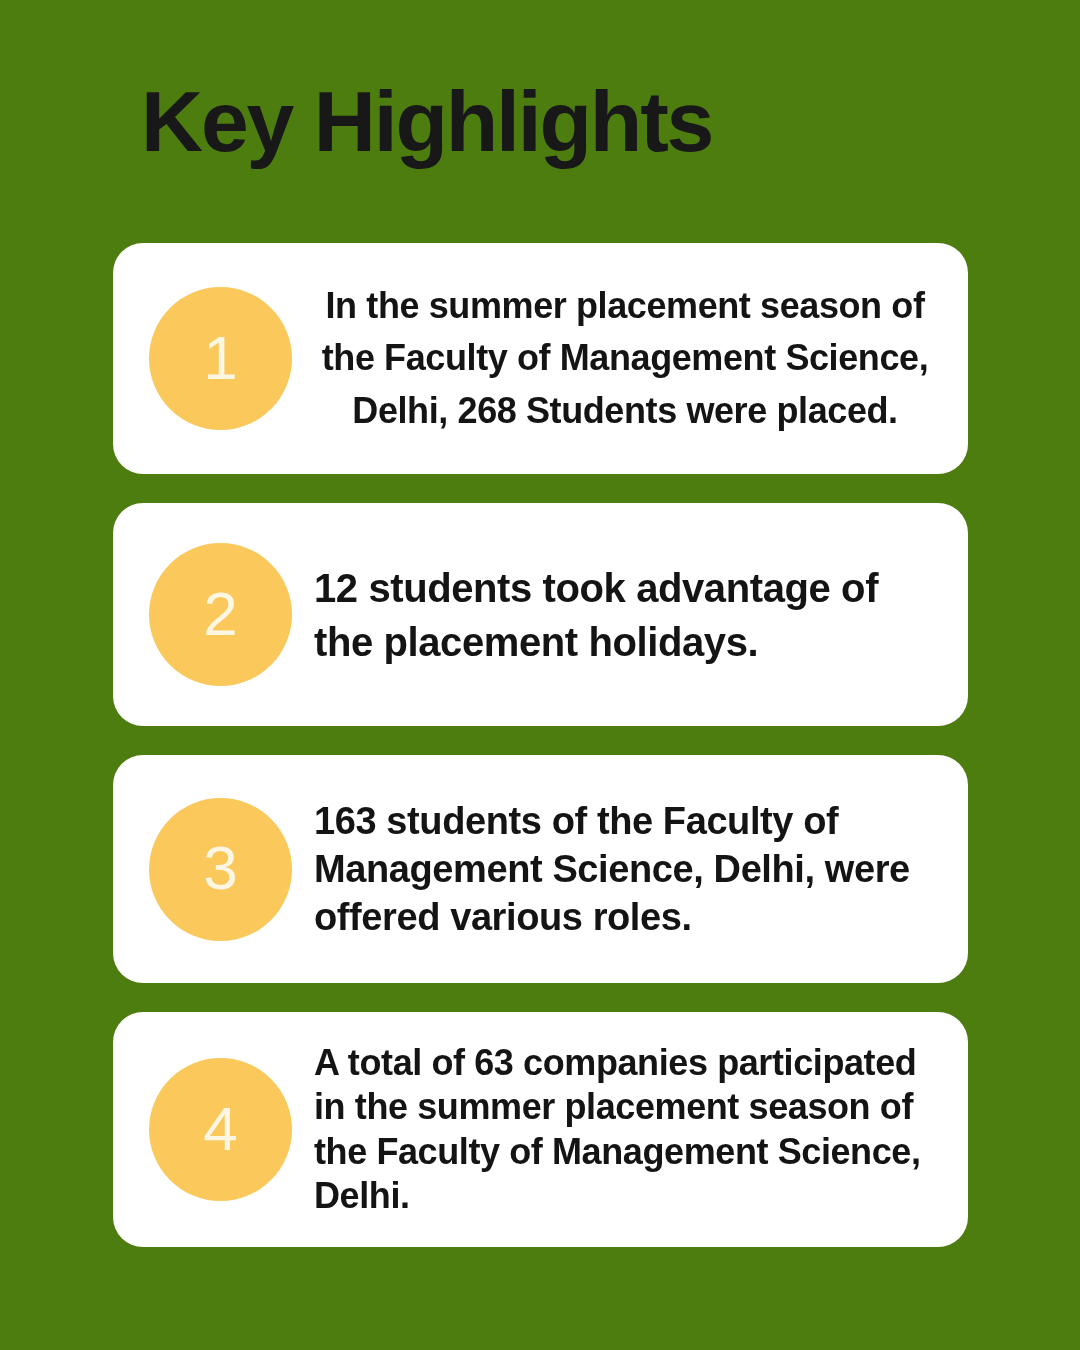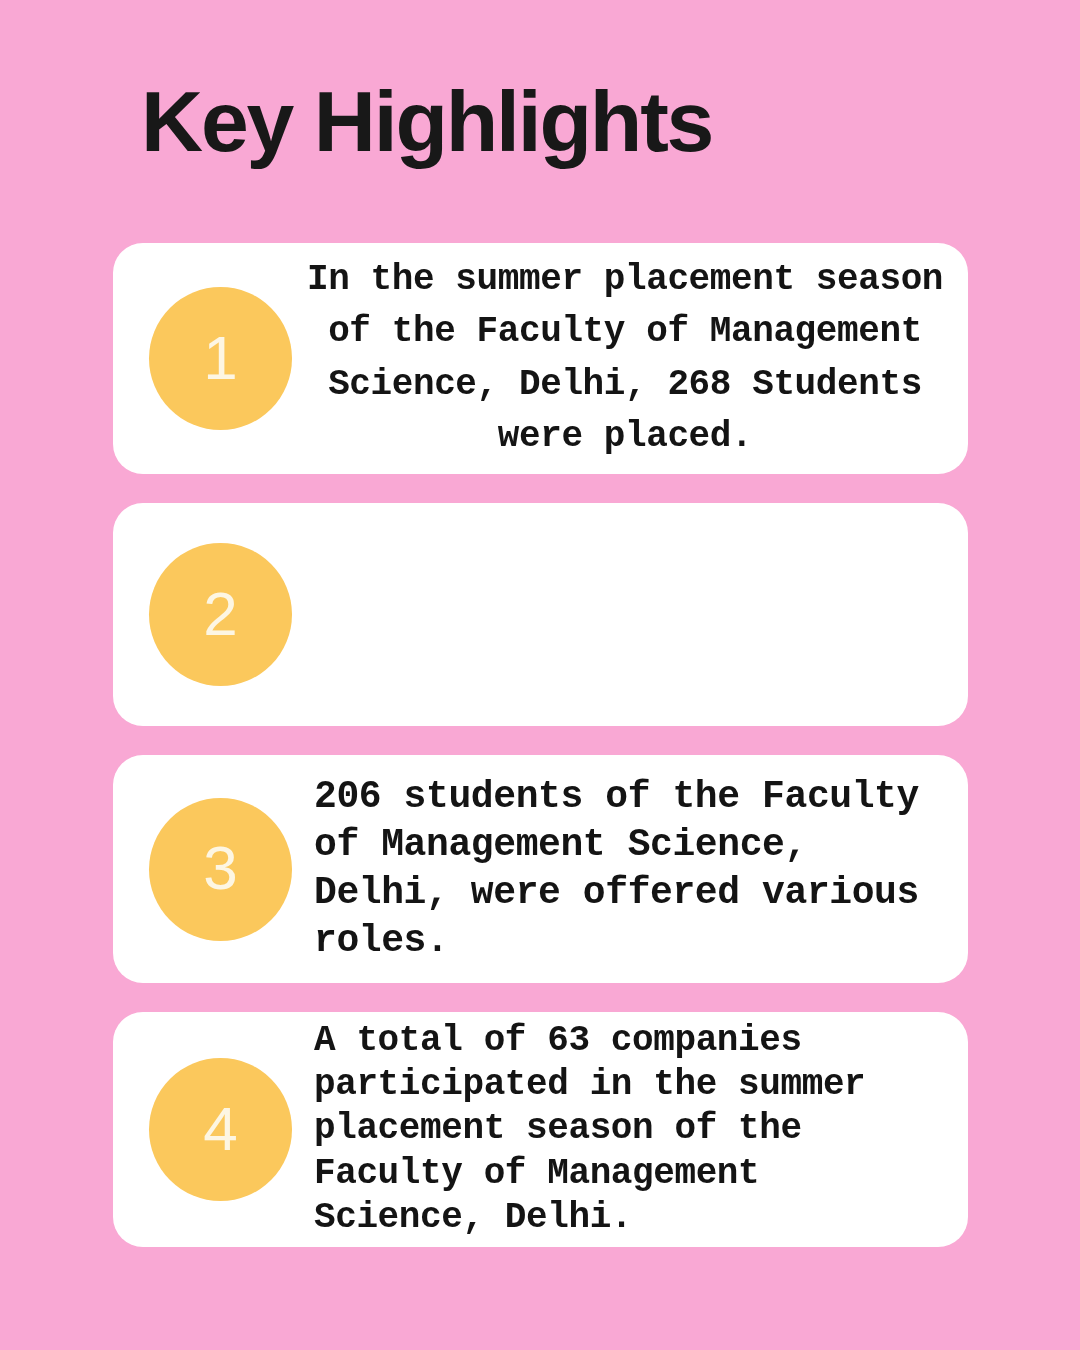--- a/index.html
+++ b/index.html
@@ -14,21 +14,21 @@
     background: #ececec;
     font-family: "Liberation Sans", sans-serif;
     -webkit-font-smoothing: antialiased;
     overflow: hidden;
   }
 
   .poster {
     position: relative;
     width: 1080px;
     height: 1350px;
-    background: #f9a8d4;
+    background: #4d7c0f;
     padding: 8px;
   }
 
   
   .title-wrap {
     position: absolute;
     left: 141px;
     top: 78px;
     width: 820px;
   }
@@ -88,21 +88,21 @@
     line-height: 1;
     color: #fdf6e3;
     letter-spacing: 0px;
     transform: translateY(-1px);
   }
 
   
   .card-text {
     flex: 1 1 auto;
     color: #141414;
-    font-family: Liberation Mono, monospace;
+    font-family: Liberation Sans, sans-serif;
     font-weight: 700;
     letter-spacing: -0.4px;
   }
 
   .card-1 .card-text {
     text-align: center;
     font-size: 36px;
     line-height: 1.45;
     padding: 0 6px 0 14px;
   }
@@ -146,27 +146,28 @@
       <div class="badge">
         <span class="badge-num">1</span>
       </div>
       <p class="card-text">In the summer placement season of the Faculty of Management Science, Delhi, 268 Students were placed.</p>
     </div>
 
     <div class="card card-2">
       <div class="badge">
         <span class="badge-num">2</span>
       </div>
+      <p class="card-text">12 students took advantage of the placement holidays.</p>
     </div>
 
     <div class="card card-3">
       <div class="badge">
         <span class="badge-num">3</span>
       </div>
-      <p class="card-text">206 students of the Faculty of Management Science, Delhi, were offered various roles.</p>
+      <p class="card-text">163 students of the Faculty of Management Science, Delhi, were offered various roles.</p>
     </div>
 
     <div class="card card-4">
       <div class="badge">
         <span class="badge-num">4</span>
       </div>
       <p class="card-text">A total of 63 companies participated in the summer placement season of the Faculty of Management Science, Delhi.</p>
     </div>
 
   </div>

